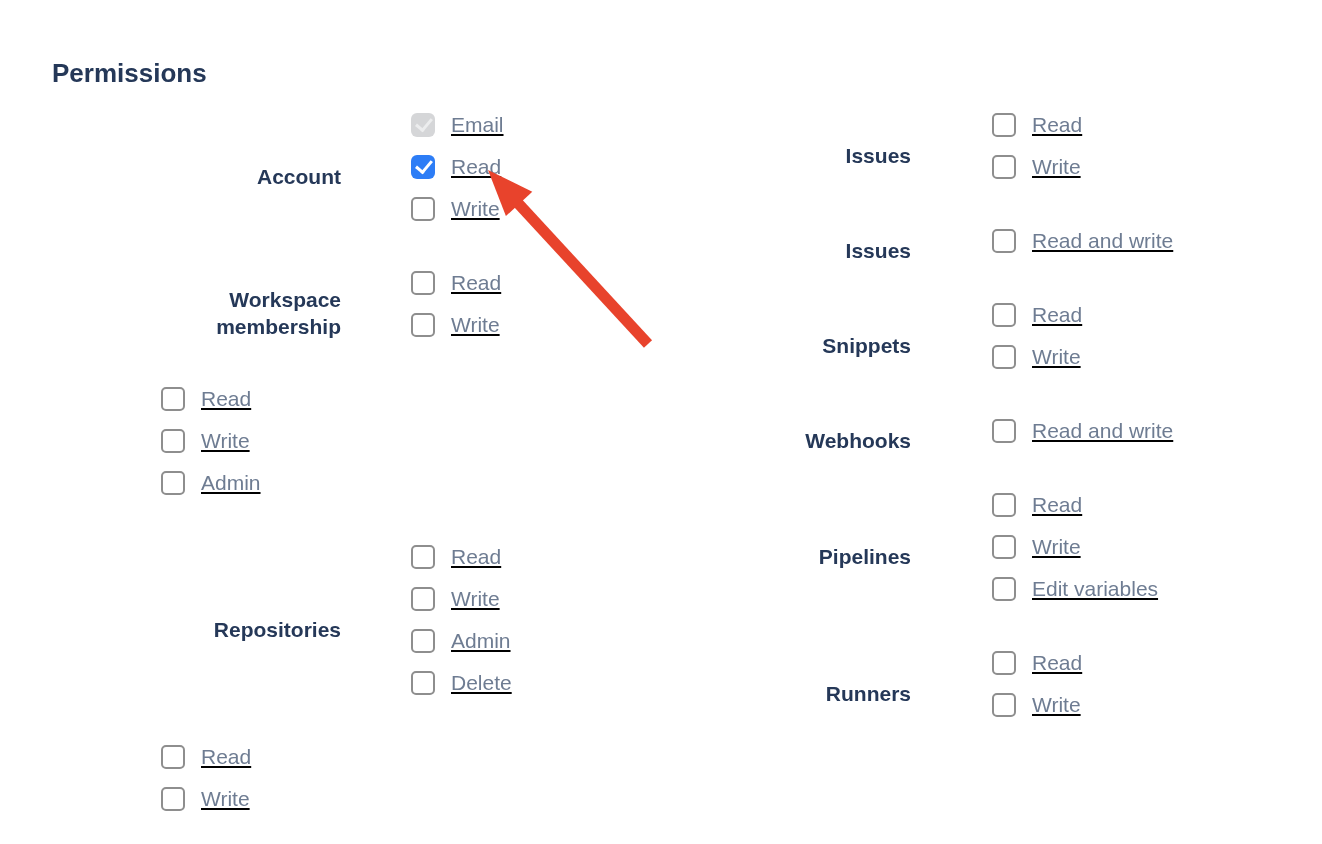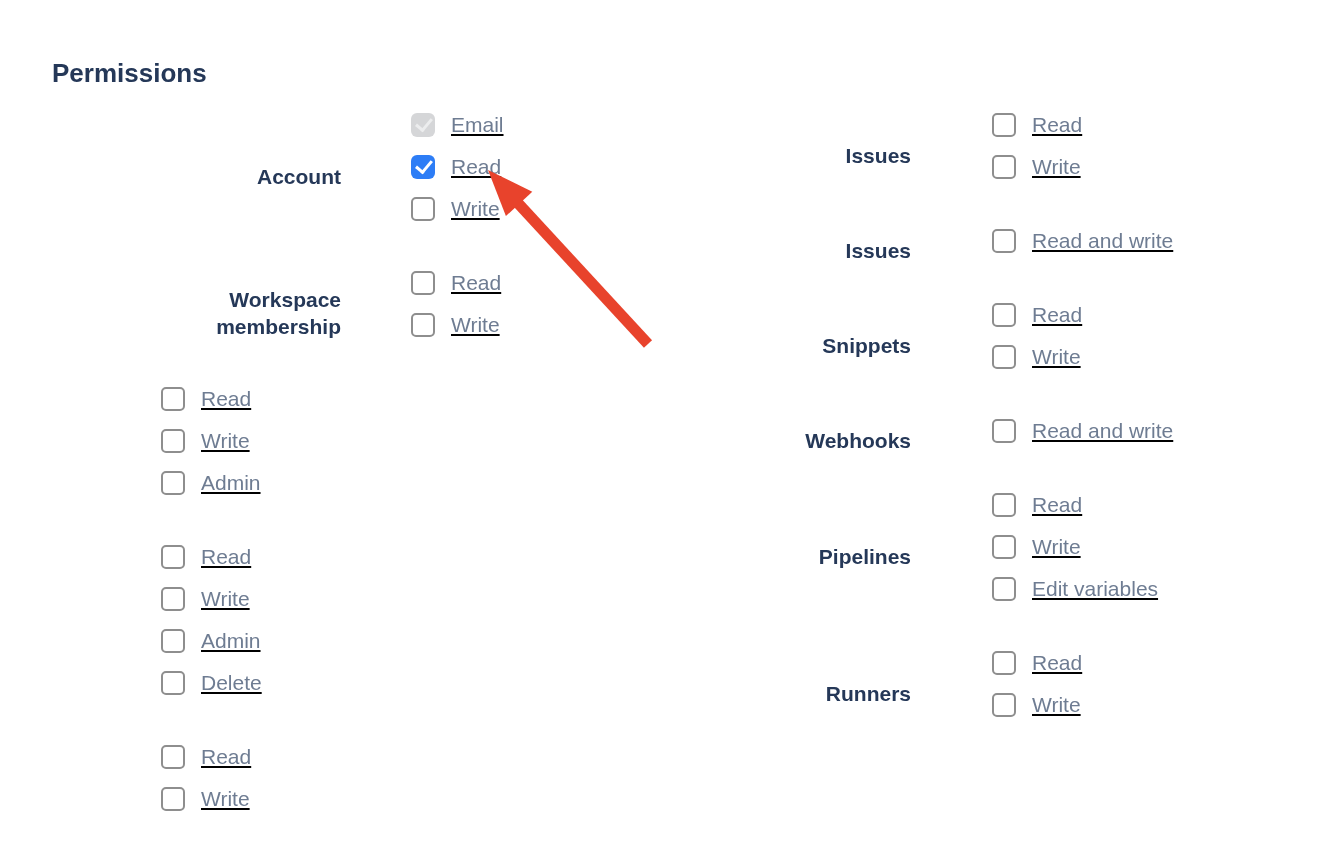--- a/index.html
+++ b/index.html
@@ -145,20 +145,21 @@
           <span class="checkbox unchecked"></span>
           <span class="option-label">Write</span>
         </label>
         <label class="option">
           <span class="checkbox unchecked"></span>
           <span class="option-label">Admin</span>
         </label>
       </div>
     </div>
     <div class="group">
+      <div class="group-label">Repositories</div>
       <div class="options">
         <label class="option">
           <span class="checkbox unchecked"></span>
           <span class="option-label">Read</span>
         </label>
         <label class="option">
           <span class="checkbox unchecked"></span>
           <span class="option-label">Write</span>
         </label>
         <label class="option">

